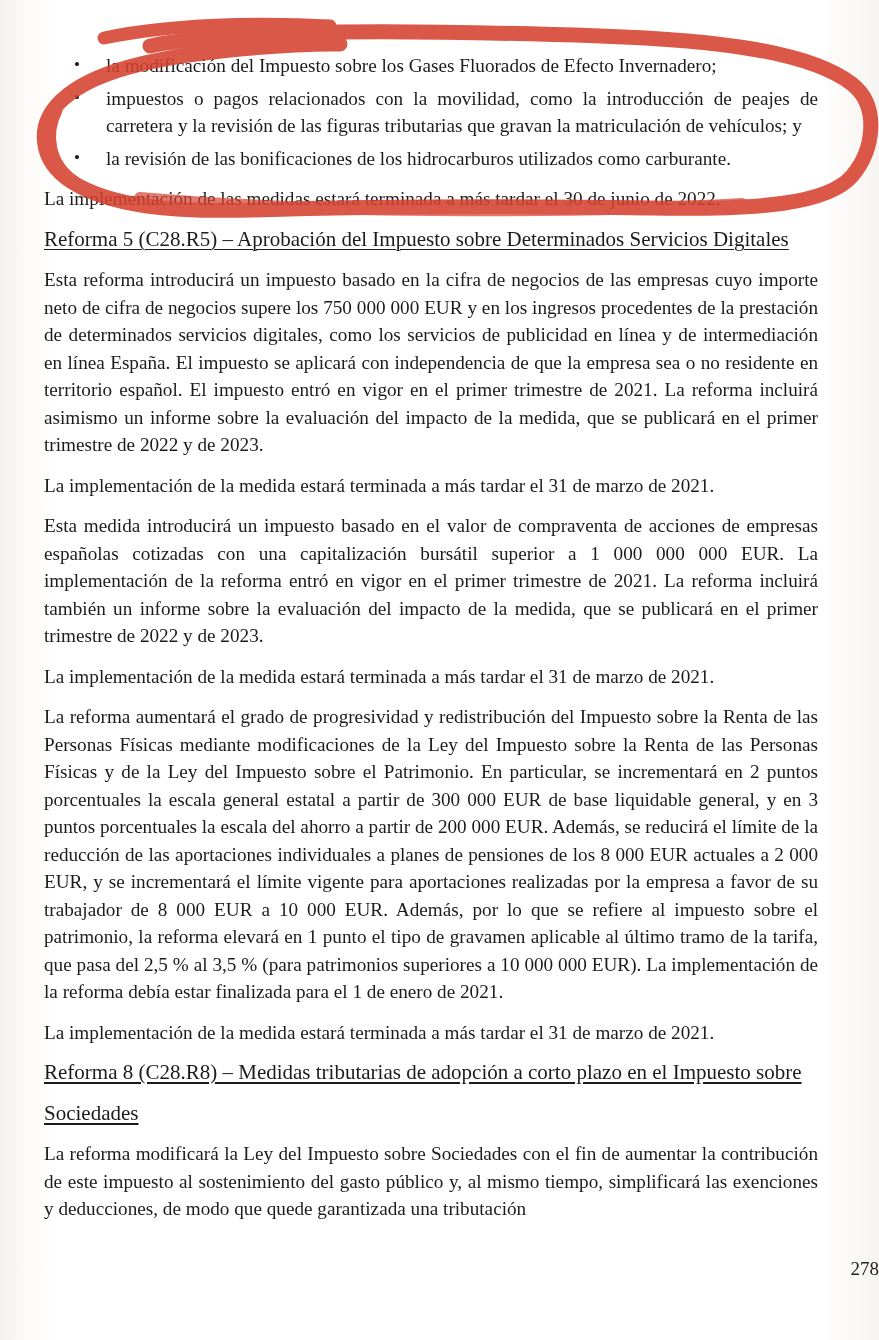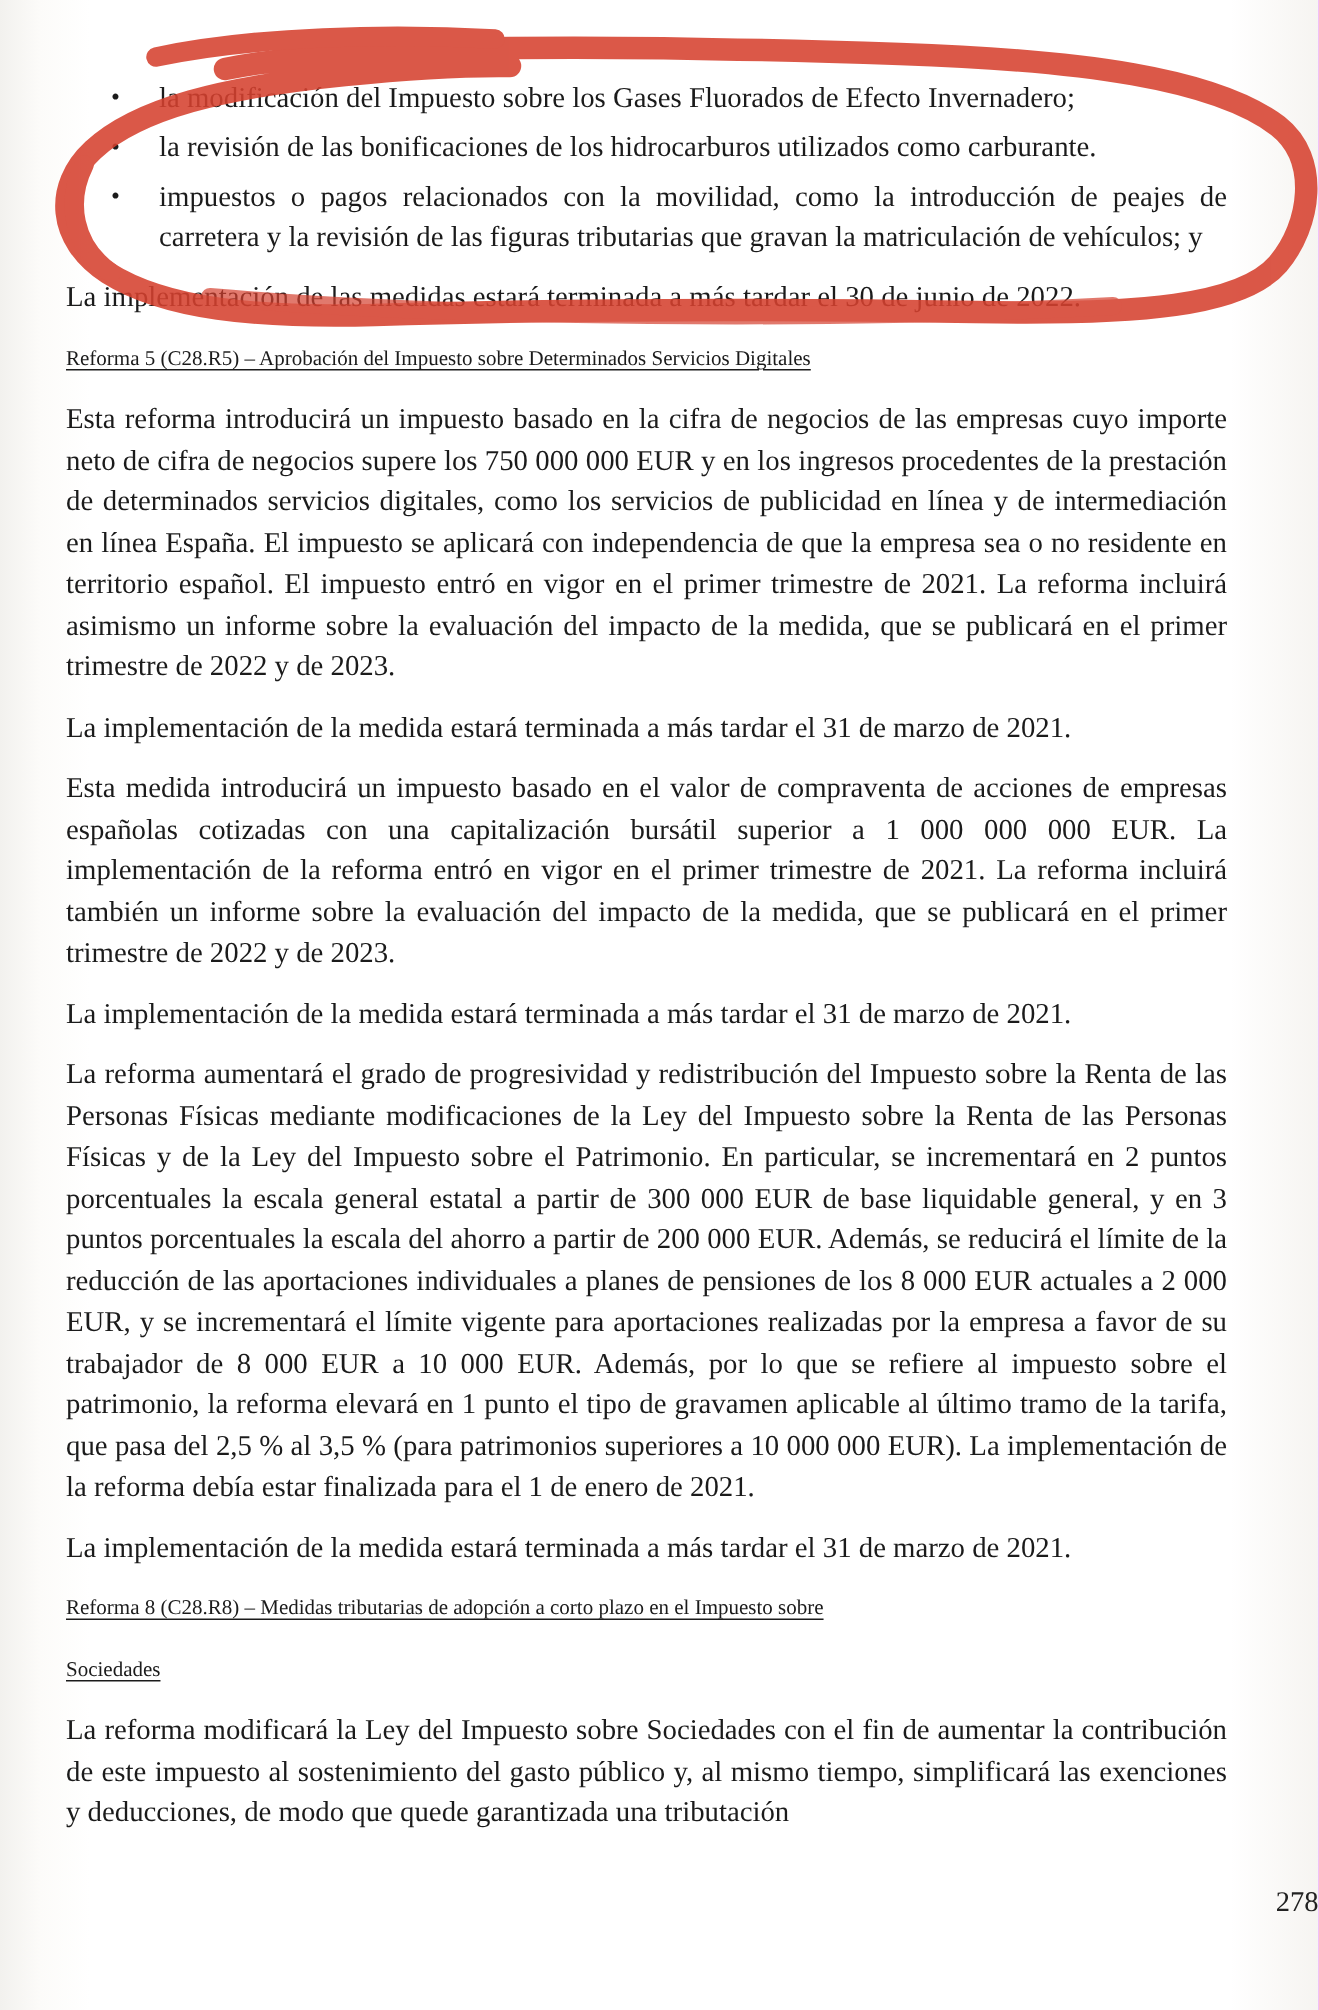--- a/index.html
+++ b/index.html
@@ -62,21 +62,21 @@
     font-size: 19.2px;
     line-height: 27.5px;
     text-align: justify;
     margin: 13px 0 0 0;
     hyphens: none;
   }
   p.lead {
     margin-top: 13px;
   }
   p.heading {
-    font-size: 14px;
+    font-size: 21px;
     line-height: 27.5px;
     margin: 13px 0 0 0;
     text-align: justify;
     text-decoration: underline;
     text-underline-offset: 3px;
     text-decoration-thickness: 1px;
   }
   p.heading.nojust {
     text-align: left;
     text-decoration: underline;
@@ -102,22 +102,22 @@
 </style>
 </head>
 <body>
 
 <div class="page">
 
   <div class="content">
 
     <ul class="bullets">
       <li>la modificación del Impuesto sobre los Gases Fluorados de Efecto Invernadero;</li>
+      <li>impuestos o pagos relacionados con la movilidad, como la introducción de peajes de carretera y la revisión de las figuras tributarias que gravan la matriculación de vehículos; y</li>
       <li>la revisión de las bonificaciones de los hidrocarburos utilizados como carburante.</li>
-      <li>impuestos o pagos relacionados con la movilidad, como la introducción de peajes de carretera y la revisión de las figuras tributarias que gravan la matriculación de vehículos; y</li>
     </ul>
 
     <p class="body lead">La implementación de las medidas estará terminada a más tardar el 30 de junio de 2022.</p>
 
     <p class="heading">Reforma 5 (C28.R5) – Aprobación del Impuesto sobre Determinados Servicios Digitales</p>
     <p class="body">Esta reforma introducirá un impuesto basado en la cifra de negocios de las empresas cuyo importe neto de cifra de negocios supere los 750 000 000 EUR y en los ingresos procedentes de la prestación de determinados servicios digitales, como los servicios de publicidad en línea y de intermediación en línea España. El impuesto se aplicará con independencia de que la empresa sea o no residente en territorio español. El impuesto entró en vigor en el primer trimestre de 2021. La reforma incluirá asimismo un informe sobre la evaluación del impacto de la medida, que se publicará en el primer trimestre de 2022 y de 2023.</p>
     <p class="body">La implementación de la medida estará terminada a más tardar el 31 de marzo de 2021.</p>
 
     <p class="body">Esta medida introducirá un impuesto basado en el valor de compraventa de acciones de empresas españolas cotizadas con una capitalización bursátil superior a 1 000 000 000 EUR. La implementación de la reforma entró en vigor en el primer trimestre de 2021. La reforma incluirá también un informe sobre la evaluación del impacto de la medida, que se publicará en el primer trimestre de 2022 y de 2023.</p>
     <p class="body">La implementación de la medida estará terminada a más tardar el 31 de marzo de 2021.</p>

